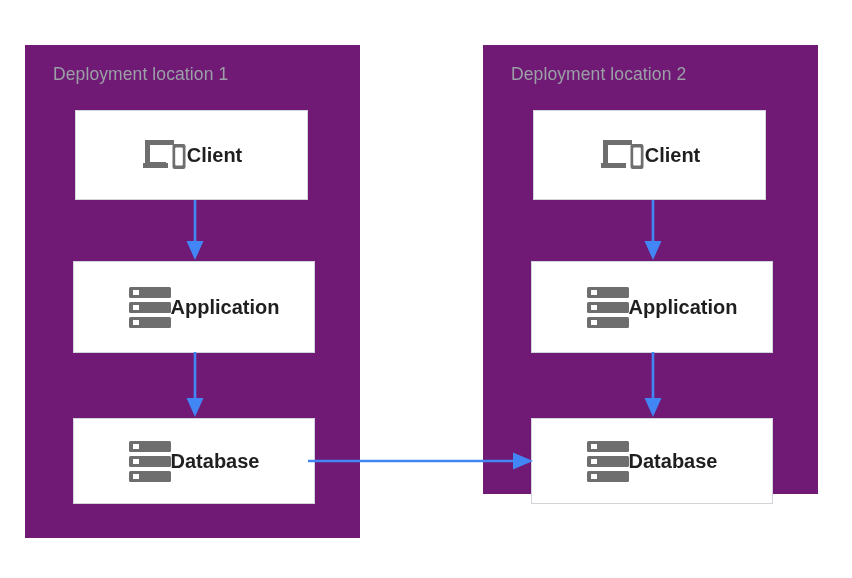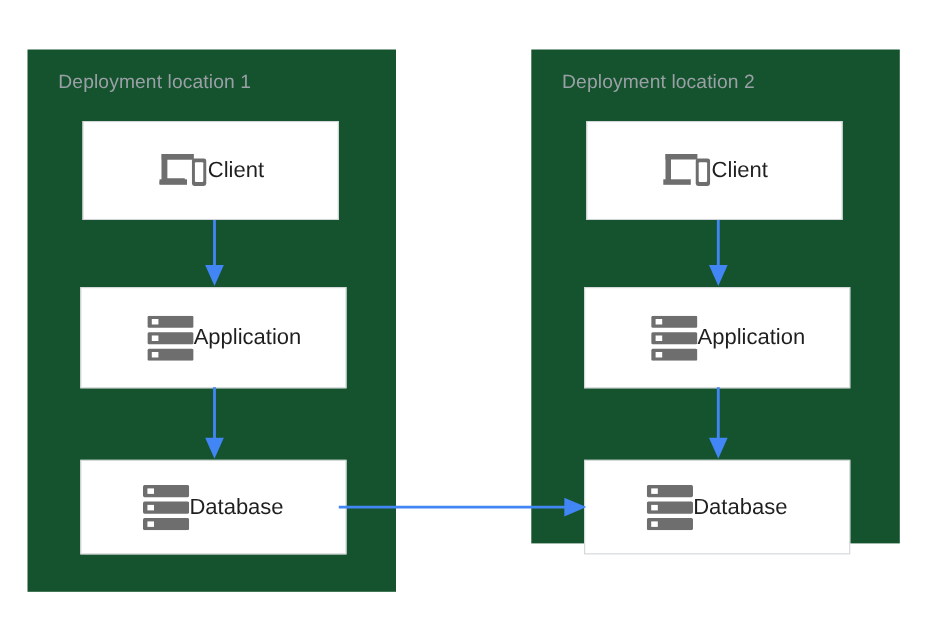--- a/index.html
+++ b/index.html
@@ -15,21 +15,21 @@
     position: relative;
     width: 852px;
     height: 578px;
     background: #ffffff;
     overflow: hidden;
   }
 
   
   .panel {
     position: absolute;
-    background: #14532d;
+    background: #701a75;
   }
   #panel-1 { left: 25px;  top: 45px; width: 335px; height: 493px; }
   #panel-2 { left: 483px; top: 45px; width: 335px; height: 449px; }
 
   .panel-title {
     position: absolute;
     left: 28px;
     top: 19px;
     font-size: 17.5px;
     color: #9aa0a6;
@@ -43,20 +43,21 @@
     background: #ffffff;
     border: 1px solid #d2d5d9;
     box-sizing: border-box;
     display: flex;
     align-items: center;
     justify-content: center;
   }
   .node-inner {
     display: flex;
     align-items: center;
+    font-weight: bold;
   }
   .node-label {
     font-size: 20px;
     color: #1f1f20;
     white-space: nowrap;
   }
 
   
   .node.client   { left: 50px; top: 65px;  width: 233px; height: 90px; }
   .node.app      { left: 48px; top: 216px; width: 242px; height: 92px; padding-left: 20px; }

